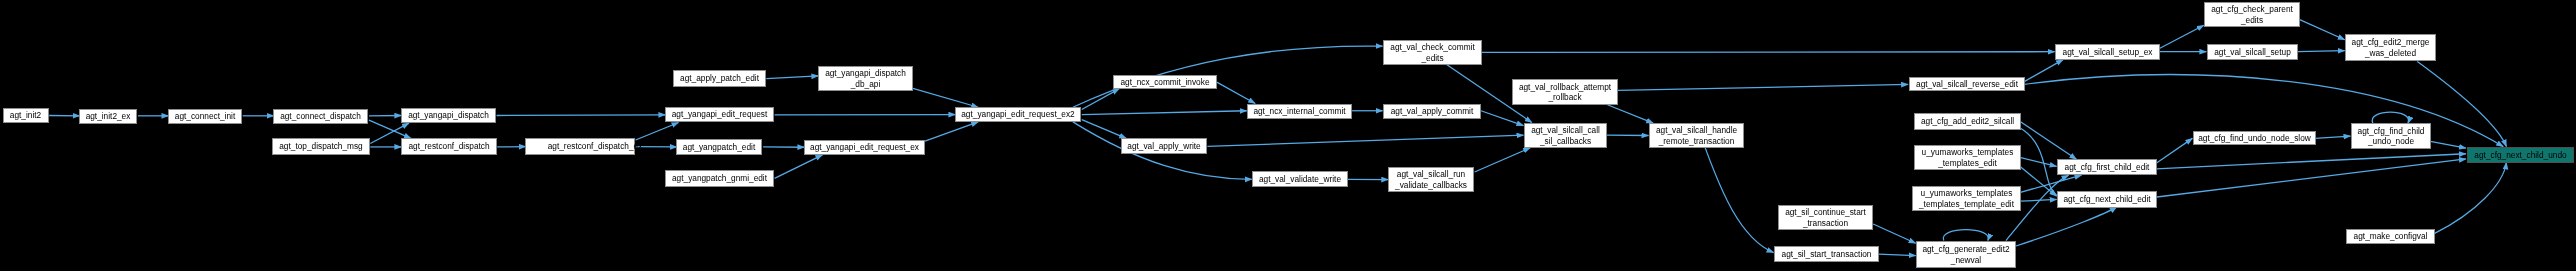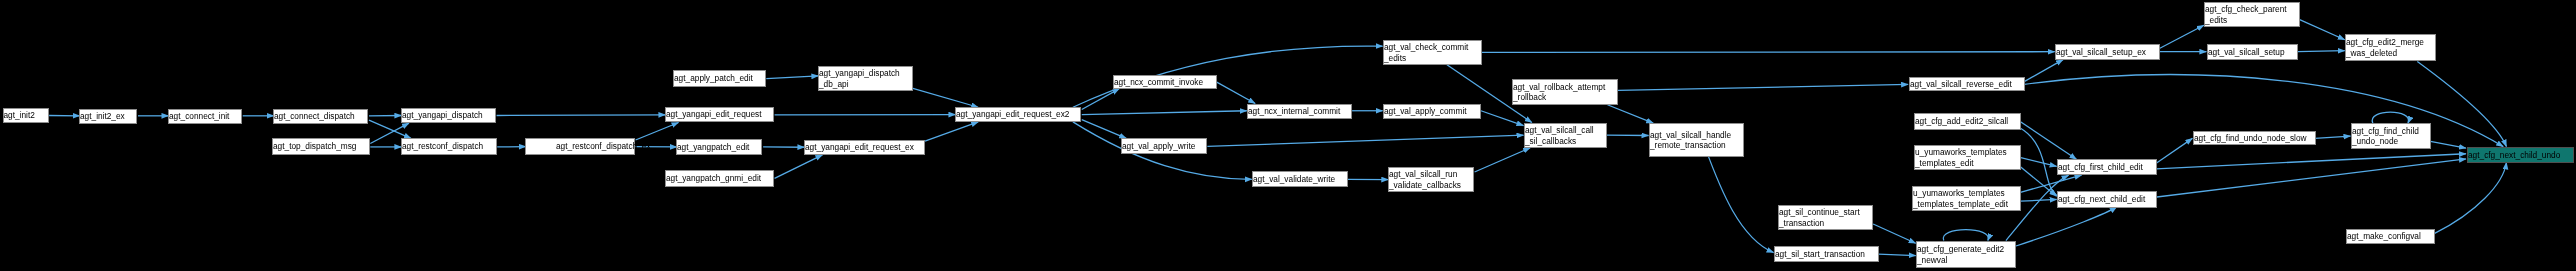--- a/index.html
+++ b/index.html
@@ -12,21 +12,21 @@
   }
   #edges{position:absolute;left:0;top:0;width:2576px;height:271px;}
   .node{
     position:absolute;
     box-sizing:border-box;
     background:#ffffff;
     border:1px solid #8f8f8f;
     color:#000;
     display:flex;
     flex-direction:column;
-    align-items:flex-start;
+    align-items:center;
     justify-content:center;
     font-size:8.3px;
     line-height:10.2px;
     white-space:nowrap;
     cursor:pointer;
     z-index:2;
   }
   .node.target{
     background:#0f766e;
     border-color:#4f4f4f;
@@ -177,21 +177,21 @@
       <div>_validate_callbacks</div>
     </div>
     <div class="node" style="left: 1512px; top: 79px; width: 106px; height: 26px;">
       <div>agt_val_rollback_attempt</div>
       <div>_rollback</div>
     </div>
     <div class="node" style="left: 1524px; top: 123px; width: 83px; height: 25.4px;">
       <div>agt_val_silcall_call</div>
       <div>_sil_callbacks</div>
     </div>
-    <div class="node" style="left: 1649px; top: 123px; width: 95px; height: 34px;">
+    <div class="node" style="left: 1649px; top: 123px; width: 95px; height: 25px;">
       <div>agt_val_silcall_handle</div>
       <div>_remote_transaction</div>
     </div>
     <div class="node" style="left: 1778px; top: 205px; width: 95px; height: 25.4px;">
       <div>agt_sil_continue_start</div>
       <div>_transaction</div>
     </div>
     <div class="node" style="left: 1774px; top: 246px; width: 105px; height: 16px;">
       <div>agt_sil_start_transaction</div>
     </div>

